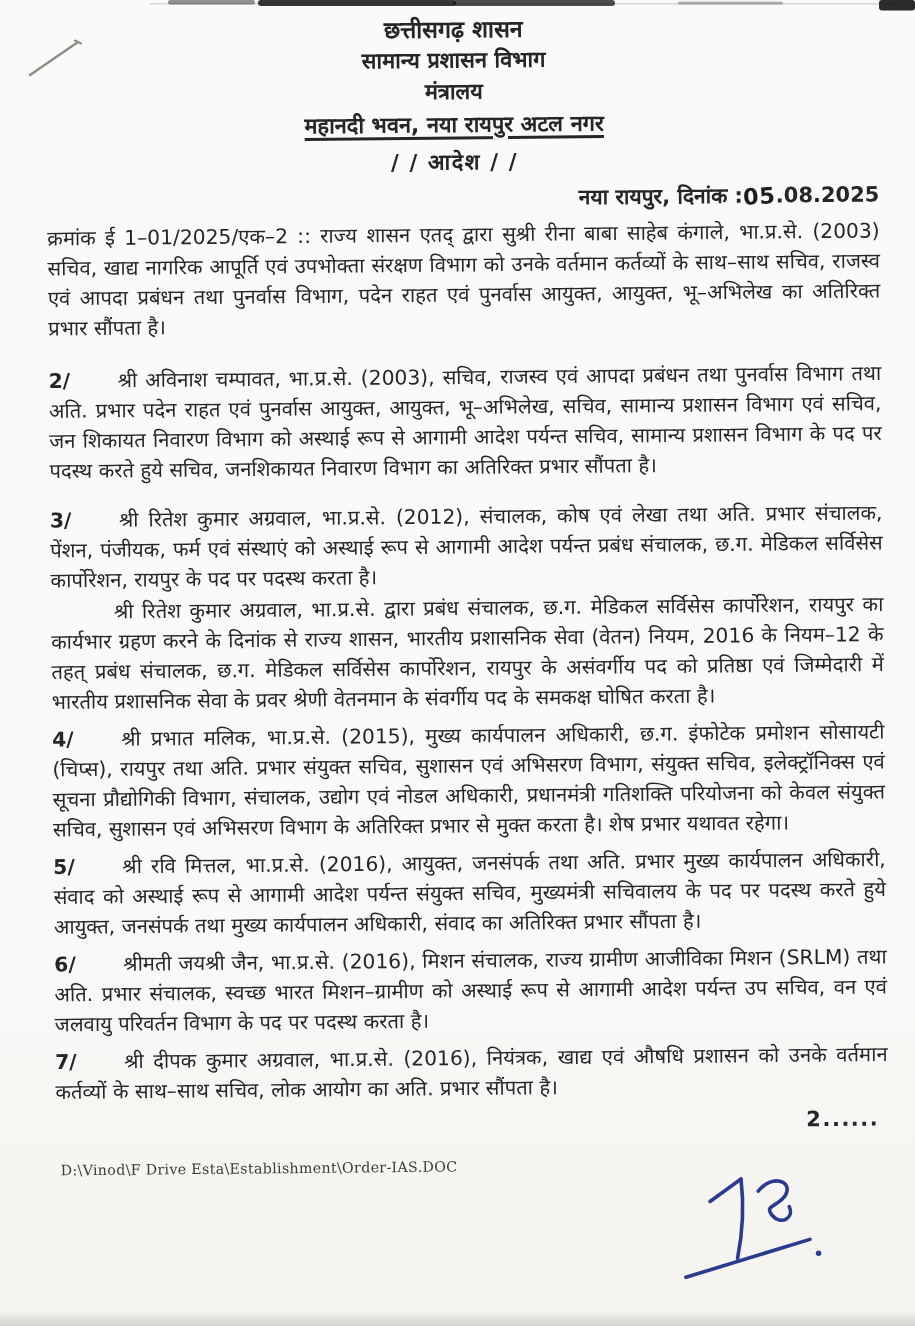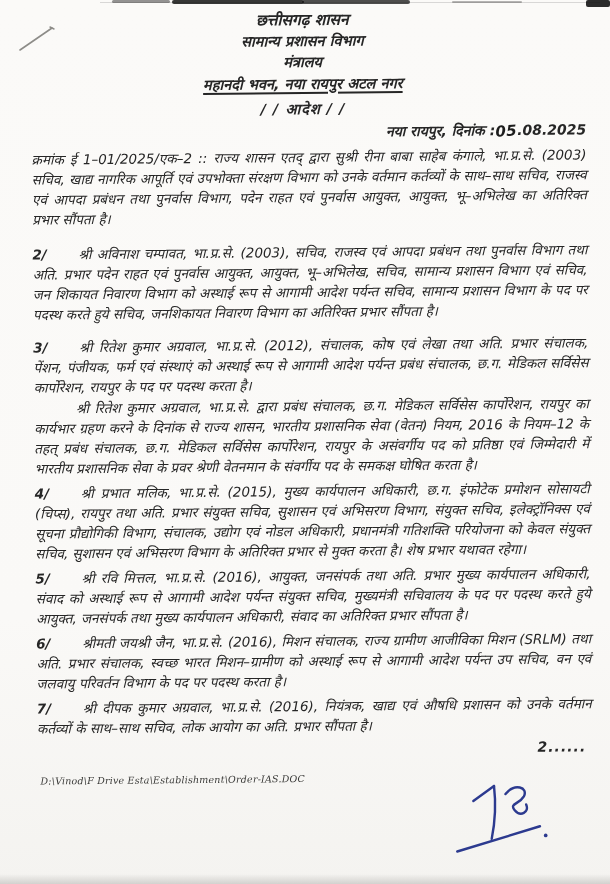--- a/index.html
+++ b/index.html
@@ -7,21 +7,20 @@
     width:610px;height:884px;
     background:#e9e7e3;
     font-family:"DejaVu Sans","Liberation Sans",sans-serif;
     overflow:hidden;
   }
   .sheet{
     position:relative;
     width:610px;height:884px;
     background:linear-gradient(180deg,#fbfaf8 0%,#faf9f7 70%,#f4f3f0 100%);
     overflow:hidden;
-    font-style:italic;
   }
   
   .streak{position:absolute;background:#141414;border-radius:2px;}
   .streak.s1{left:112px;top:0;width:58px;height:3px;opacity:.45;}
   .streak.s2{left:172px;top:0;width:132px;height:4px;opacity:.85;}
   .streak.s3{left:302px;top:0;width:108px;height:4px;opacity:.75;}
   .streak.s4{left:452px;top:1px;width:70px;height:2px;opacity:.3;}
   .streak.s5{left:586px;top:0;width:24px;height:7px;opacity:.9;}
   .streak.hair{left:100px;top:2px;width:500px;height:1px;opacity:.15;border-radius:0;}
   .corner-tick{position:absolute;left:14px;top:20px;}

